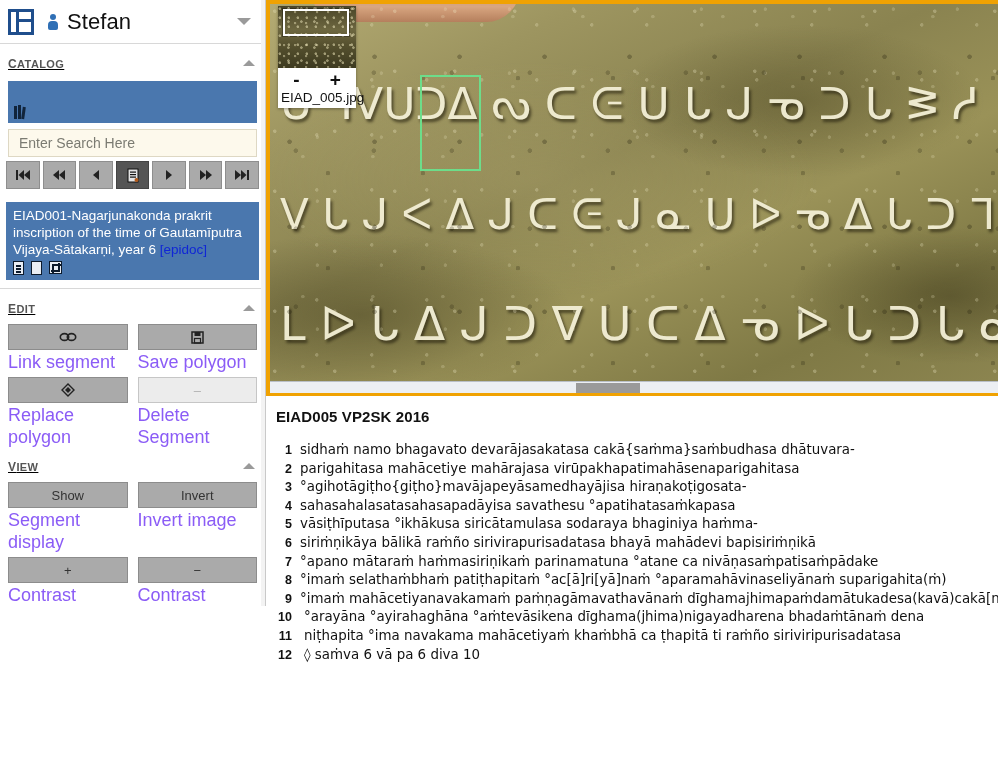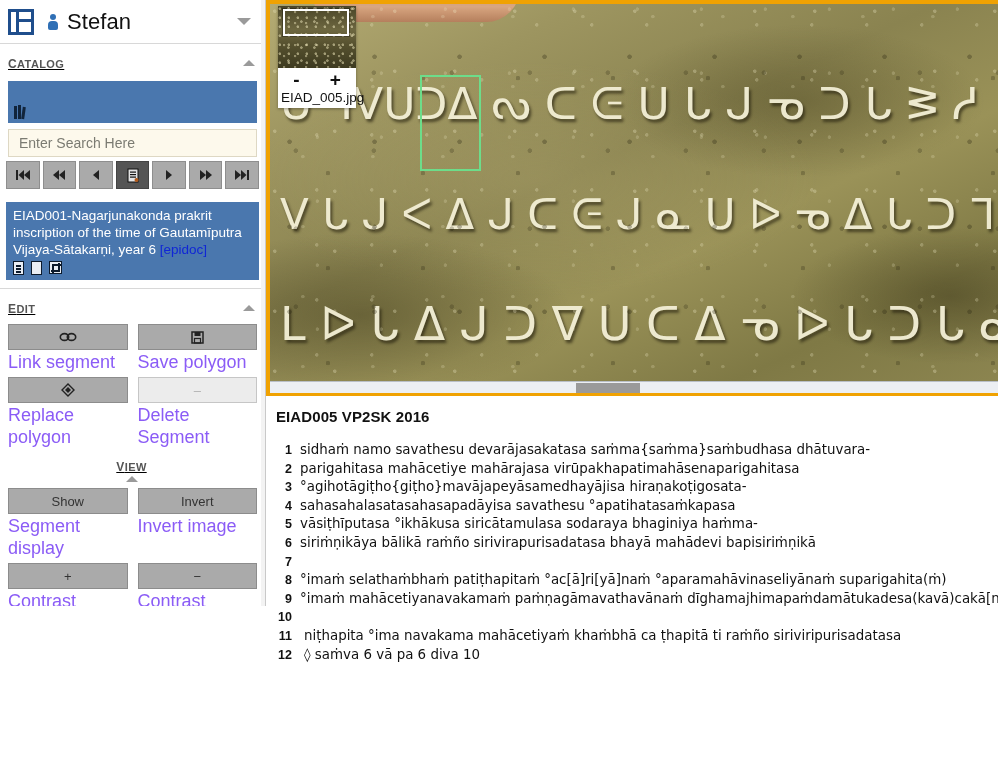--- a/index.html
+++ b/index.html
@@ -579,21 +579,21 @@
         <div class="tool-label">Replace polygon</div>
       </div>
       <div class="btn-cell">
         <div class="tool-btn disabled">
           <span>–</span>
         </div>
         <div class="tool-label">Delete Segment</div>
       </div>
     </div>
 
-    <div class="section-head" style="padding-top:4px;flex-direction:column;">
+    <div class="section-head" style="padding-top:4px;">
       <span class="section-title">View</span>
       <span class="caret-up"></span>
     </div>
 
     <div class="btn-grid">
       <div class="btn-cell">
         <div class="tool-btn">
           <span>Show</span>
         </div>
         <div class="tool-label">Segment display</div>
@@ -660,21 +660,21 @@
       <div class="h-scroll">
         <div class="h-thumb"></div>
       </div>
     </div>
 
     <div id="transcript">
       <div class="tr-title">EIAD005 VP2SK 2016</div>
       <div>
         <div class="tr-line">
           <span class="tr-num">1</span>
-          <span class="tr-text">sidhaṁ namo savathesu devarājasakatasa saṁma{saṁma}saṁbudhasa dhātuvara-</span>
+          <span class="tr-text">sidhaṁ namo bhagavato devarājasakatasa cakā{saṁma}saṁbudhasa dhātuvara-</span>
         </div>
         <div class="tr-line">
           <span class="tr-num">2</span>
           <span class="tr-text">parigahitasa mahācetiye mahārajasa virūpakhapatimahāsenaparigahitasa</span>
         </div>
         <div class="tr-line">
           <span class="tr-num">3</span>
           <span class="tr-text">°agihotāgiṭho{giṭho}mavājapeyāsamedhayājisa hiraṇakoṭigosata-</span>
         </div>
         <div class="tr-line">
@@ -684,31 +684,33 @@
         <div class="tr-line">
           <span class="tr-num">5</span>
           <span class="tr-text">vāsiṭhīputasa °ikhākusa siricātamulasa sodaraya bhaginiya haṁma-</span>
         </div>
         <div class="tr-line">
           <span class="tr-num">6</span>
           <span class="tr-text">siriṁṇikāya bālikā raṁño sirivirapurisadatasa bhayā mahādevi bapisiriṁṇikā</span>
         </div>
         <div class="tr-line">
           <span class="tr-num">7</span>
+          <span class="tr-text">°apano mātaraṁ haṁmasiriṇikaṁ parinamatuna °atane ca nivāṇasaṁpatisaṁpādake</span>
         </div>
         <div class="tr-line">
           <span class="tr-num">8</span>
           <span class="tr-text">°imaṁ selathaṁbhaṁ patiṭhapitaṁ °ac[ā]ri[yā]naṁ °aparamahāvinaseliyānaṁ suparigahita(ṁ)</span>
         </div>
         <div class="tr-line">
           <span class="tr-num">9</span>
           <span class="tr-text">°imaṁ mahācetiyanavakamaṁ paṁṇagāmavathavānaṁ dīghamajhimapaṁdamātukadesa(kavā)cakā[naṁ]</span>
         </div>
         <div class="tr-line">
           <span class="tr-num">10</span>
+          <span class="tr-text" style="padding-left:4px;">°arayāna °ayirahaghāna °aṁtevāsikena dīghama(jhima)nigayadharena bhadaṁtānaṁ dena</span>
         </div>
         <div class="tr-line">
           <span class="tr-num">11</span>
           <span class="tr-text" style="padding-left:4px;">niṭhapita °ima navakama mahācetiyaṁ khaṁbhā ca ṭhapitā ti raṁño siriviripurisadatasa</span>
         </div>
         <div class="tr-line">
           <span class="tr-num">12</span>
           <span class="tr-text" style="padding-left:4px;">◊ saṁva 6 vā pa 6 diva 10</span>
         </div>
       </div>

